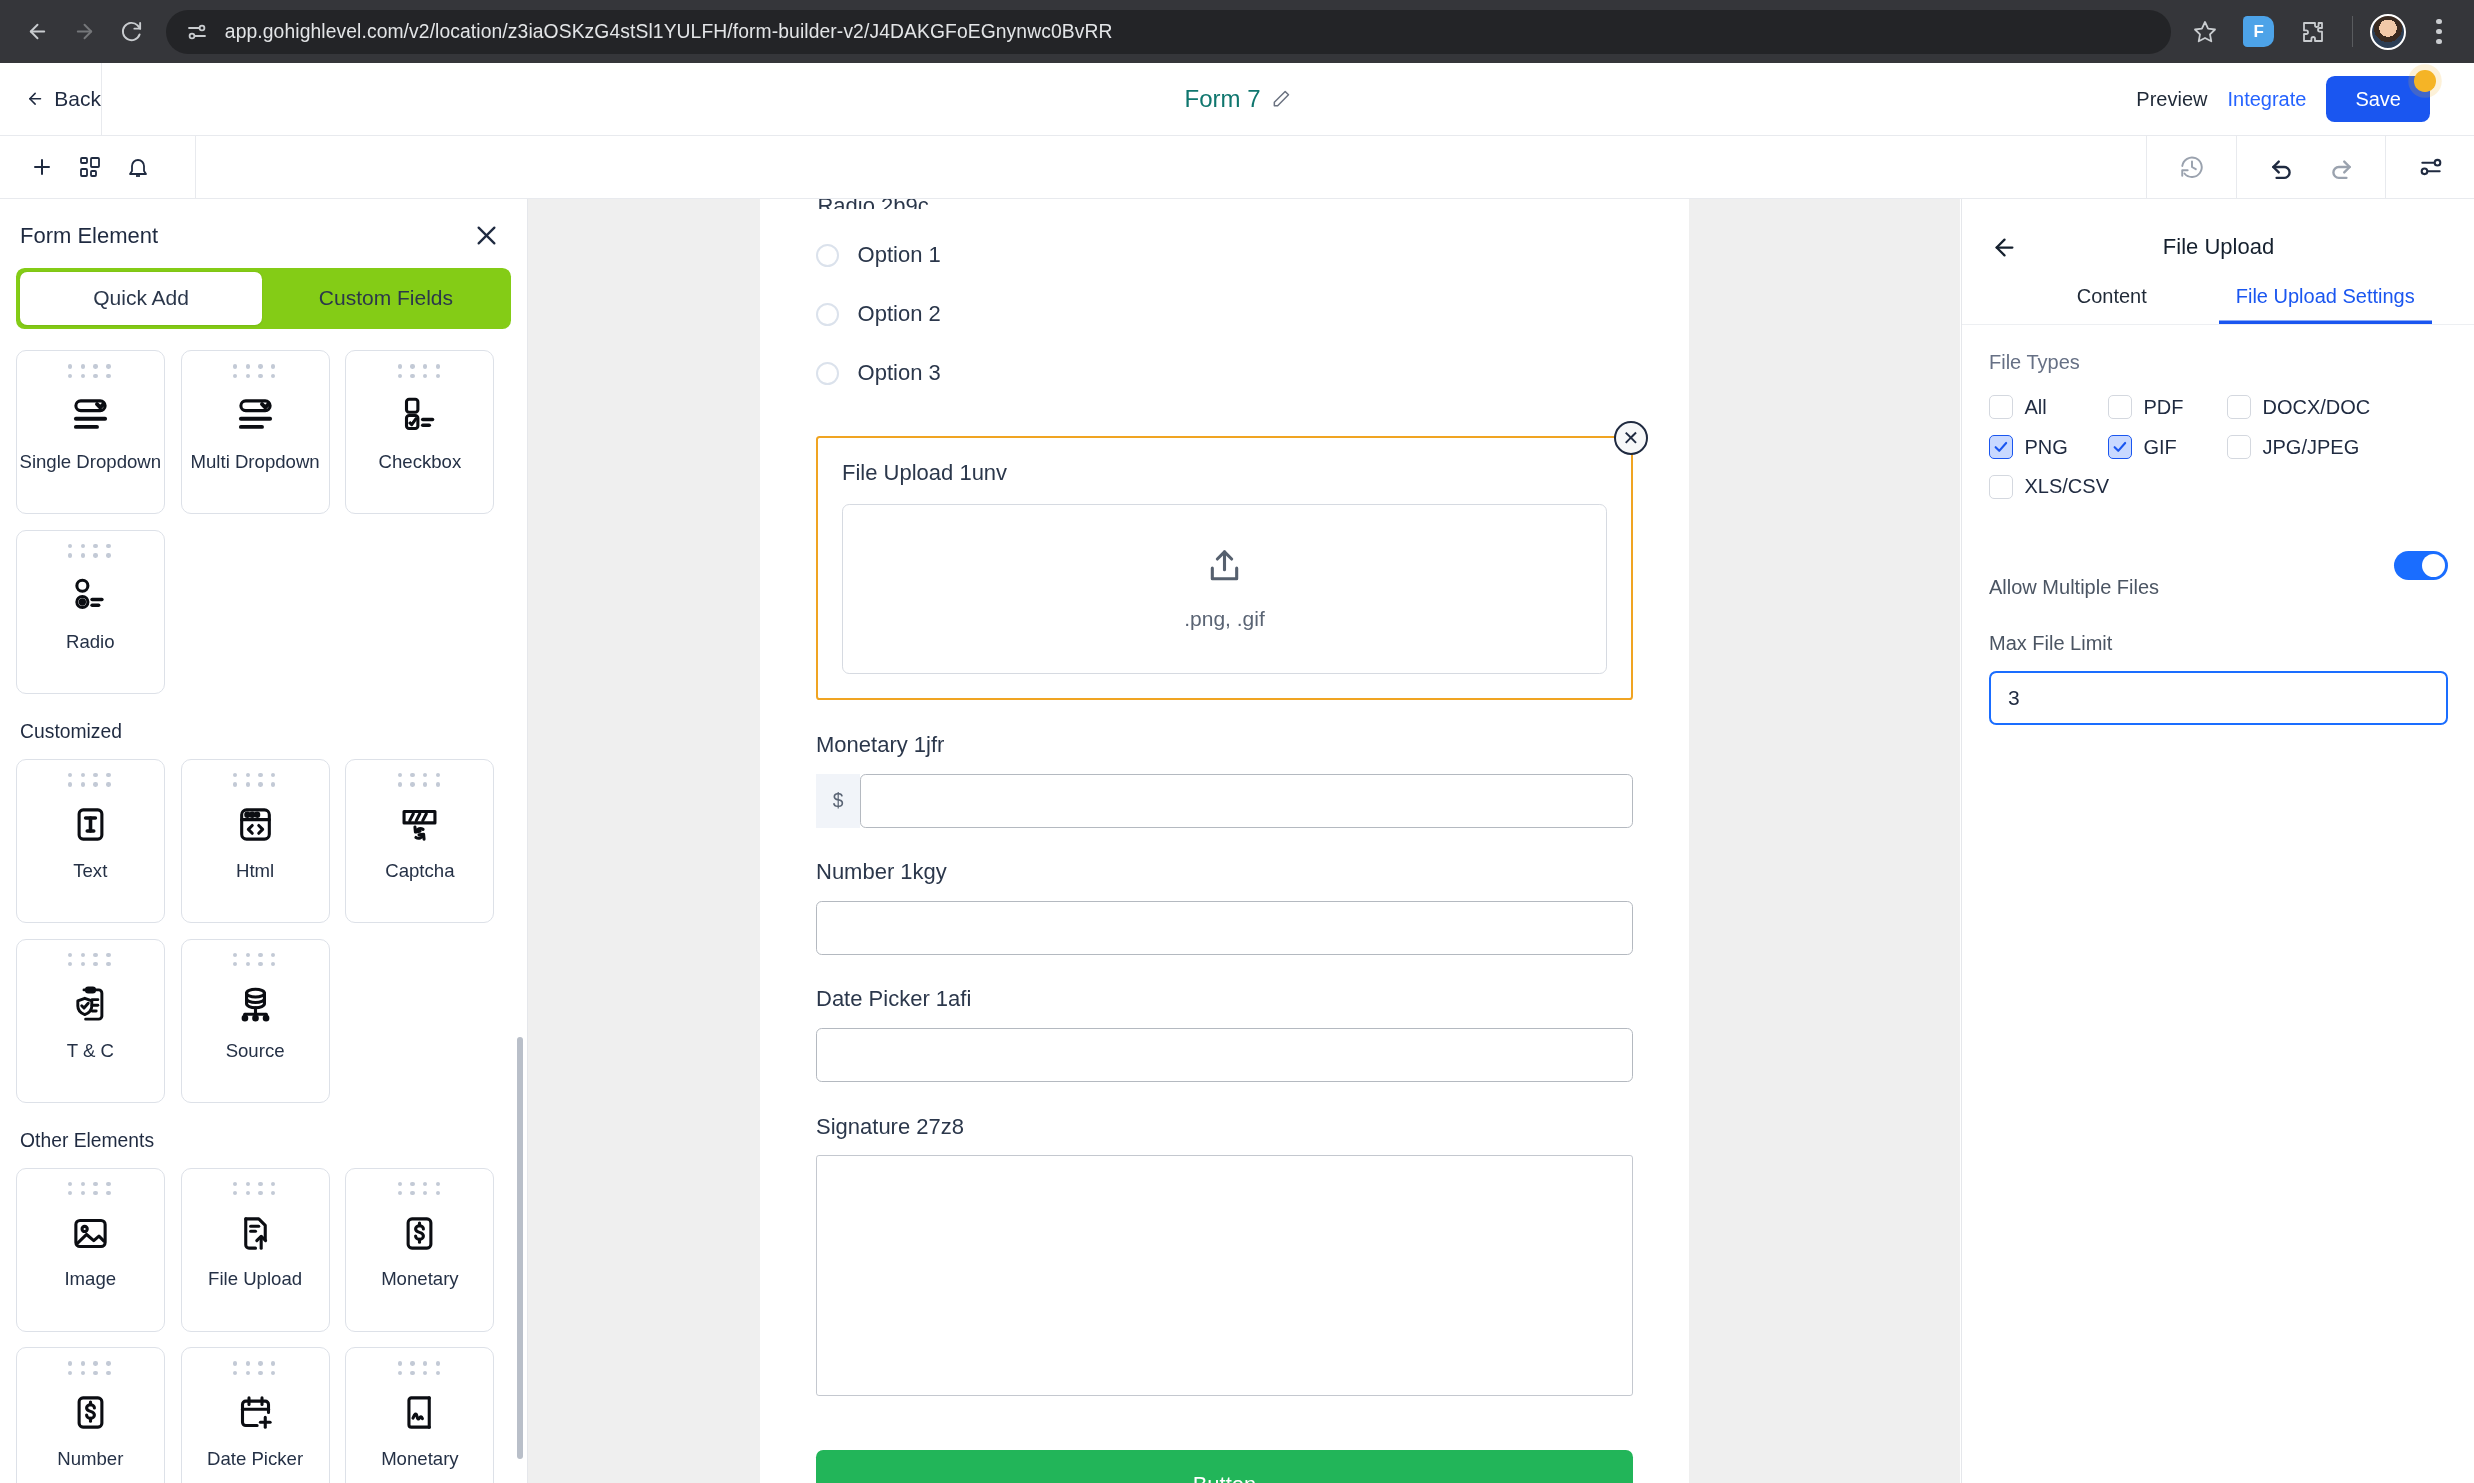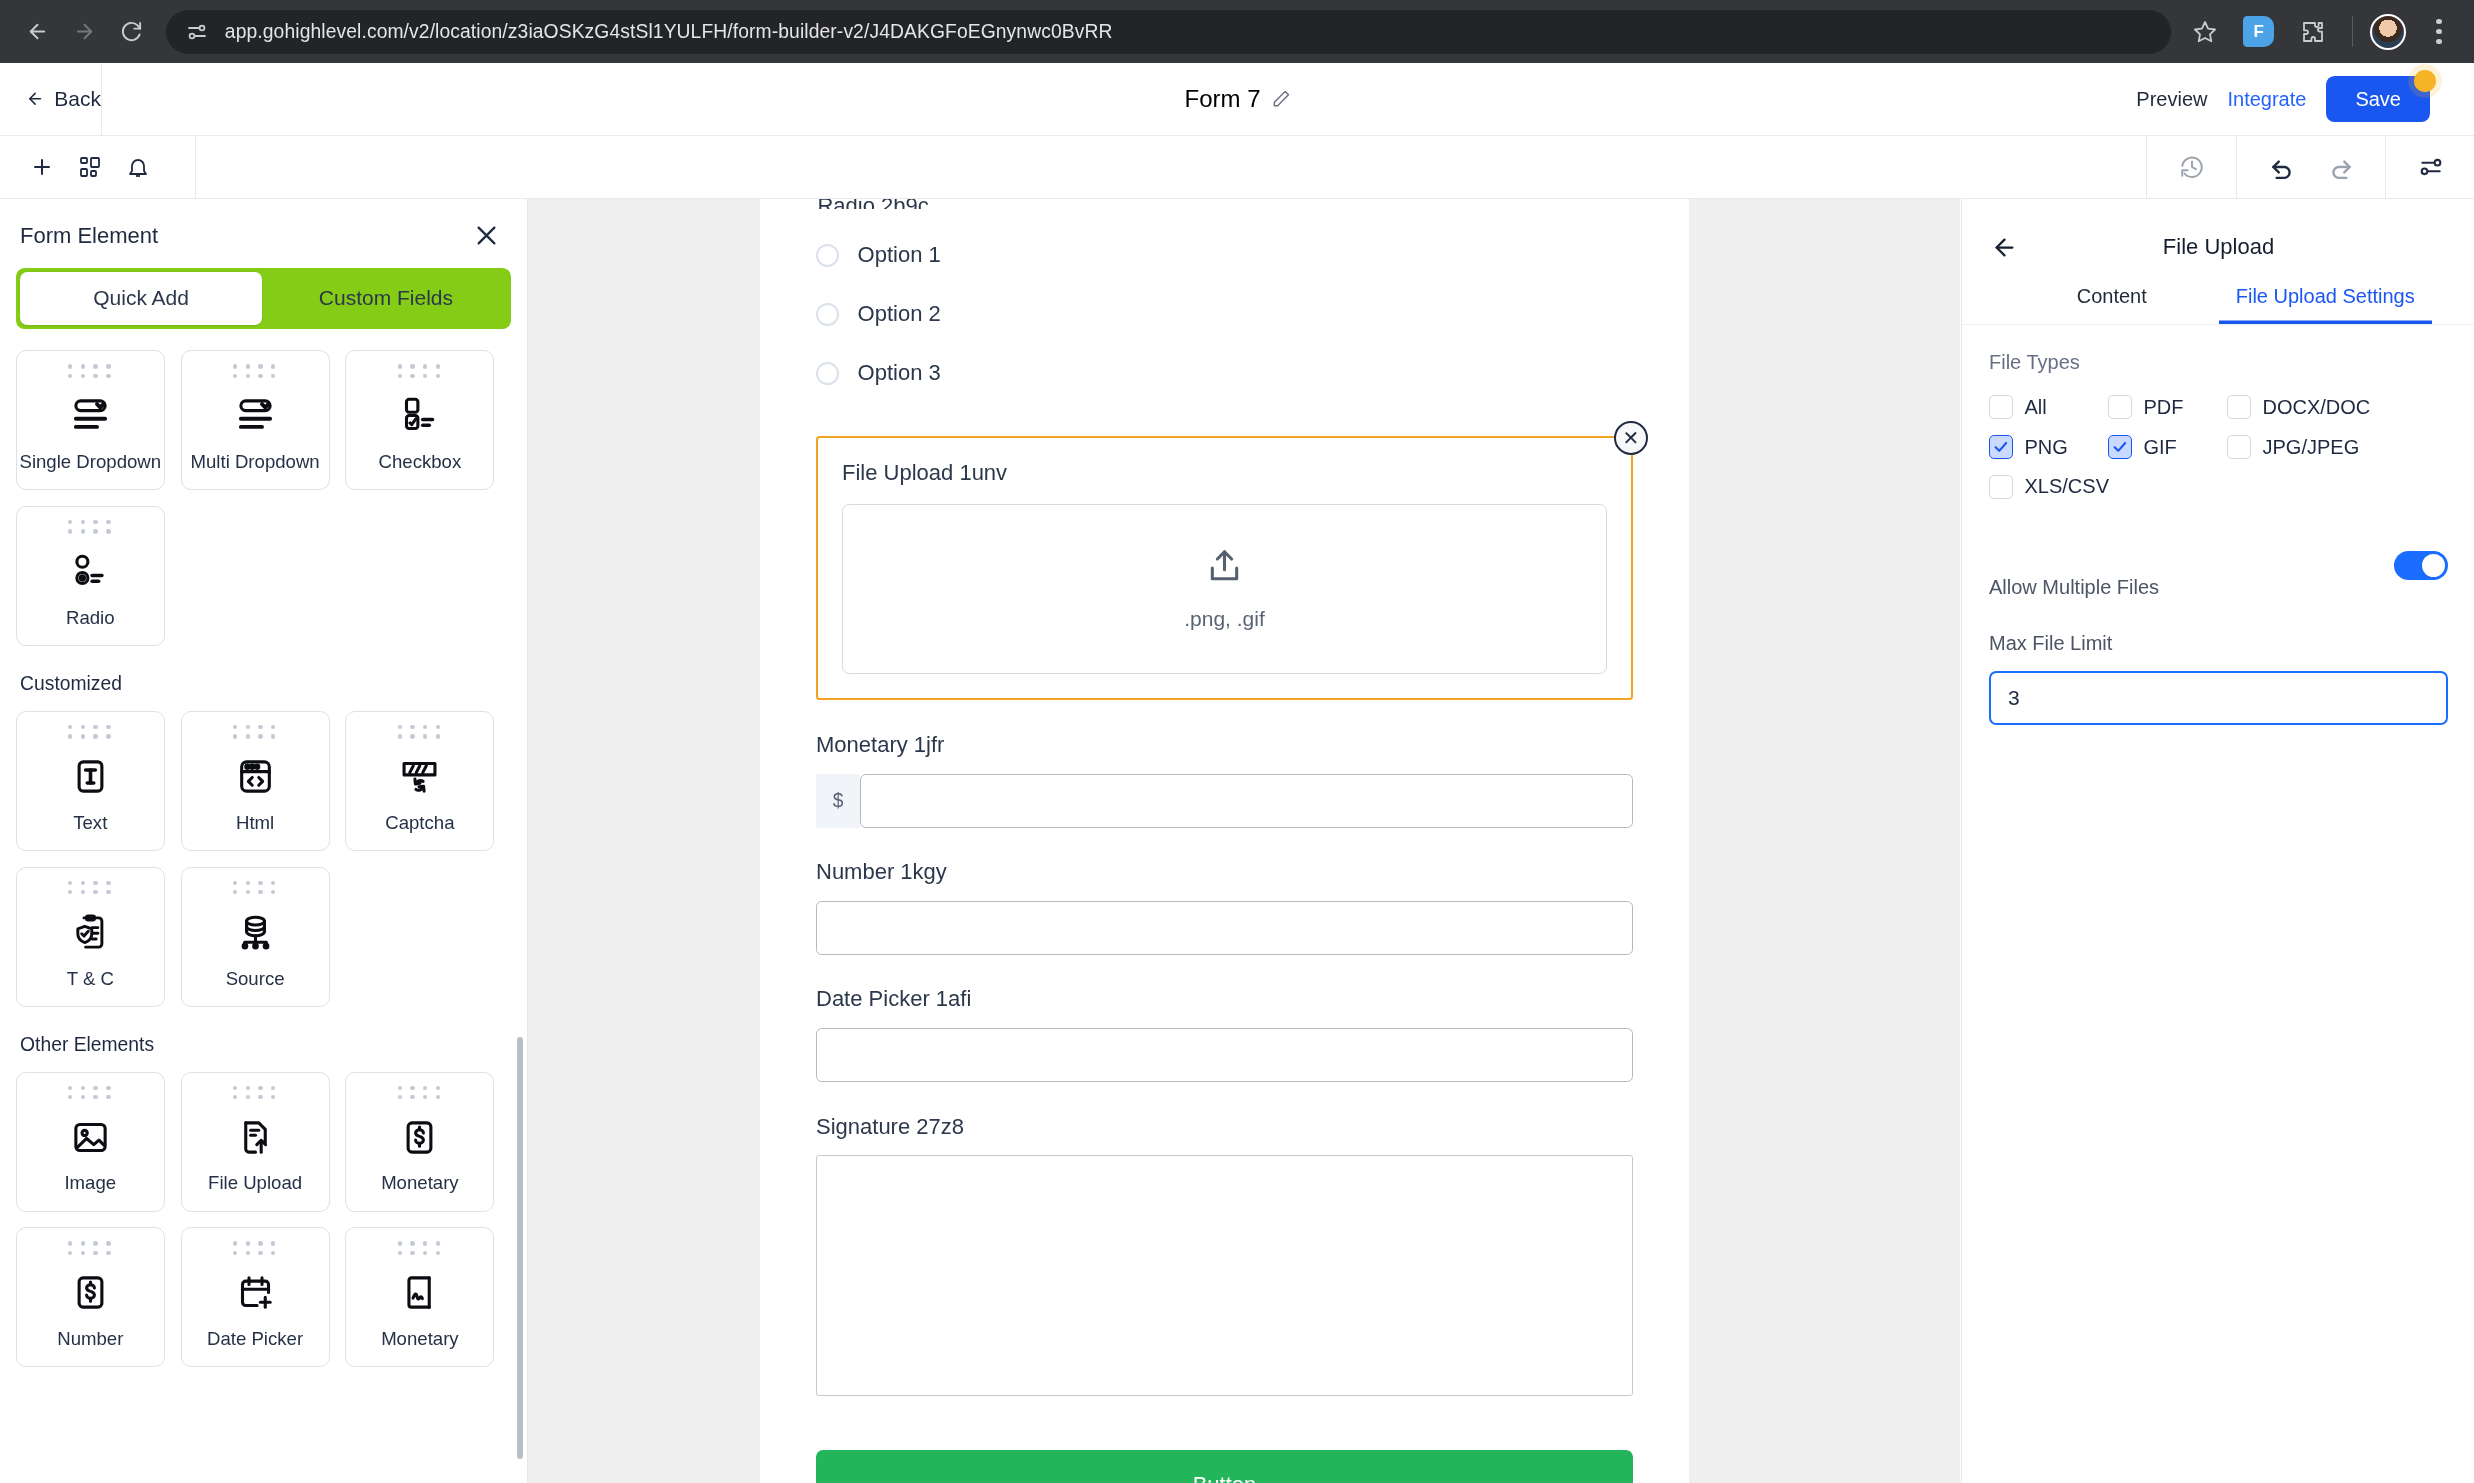--- a/index.html
+++ b/index.html
@@ -59,21 +59,21 @@
     display: flex; align-items: center;
   }
   .back-zone {
     width: 102px; height: 73px; display: flex; align-items: center;
     padding-left: 26px; gap: 10px; border-right: 1.4px solid #e8eaee;
     color: #1f2a40; font-size: 21px;
   }
   .back-zone svg { width: 21.5px; height: 21.5px; }
   .header-title {
     position: absolute; left: 0; right: 0; text-align: center;
-    font-size: 24px; color: #000000; display: flex;
+    font-size: 24px; color: #0f766e; display: flex;
     align-items: center; justify-content: center; gap: 10px;
   }
   .pencil { width: 20px; height: 20px; color: #6b7280; }
   .header-right {
     position: absolute; right: 45px; display: flex; align-items: center; gap: 20px;
   }
   .hdr-link { font-size: 20px; color: #1f2937; }
   .hdr-link.blue { color: #2563ff; }
   .save-btn {
     position: relative; background: #1a56f0; color: #fff; font-size: 20px;
@@ -114,21 +114,21 @@
   }
   .lp-tab {
     flex: 1; text-align: center; font-size: 21px; color: #2b374b;
     padding: 14.3px 0; border-radius: 7.2px;
   }
   .lp-tab.active { background: #ffffff; box-shadow: 0 0.7px 2.1px rgba(0,0,0,.10); }
   .lp-body { padding: 21.5px 15.8px 29px 15.8px; }
   .sect-label { font-size: 19.3px; color: #1f2a40; margin: 27px 0 15.8px 4.3px; }
   .card-grid { display: flex; flex-wrap: wrap; gap: 15.8px; }
   .el-card {
-    width: 149px; height: 140px; border: 1.4px solid #dde1e8; border-radius: 10px;
+    width: 149px; height: 164px; border: 1.4px solid #dde1e8; border-radius: 10px;
     background: #fff; display: flex; flex-direction: column; align-items: center;
     padding-top: 13px;
   }
   .dots { display: grid; grid-template-columns: repeat(4, 6.4px); gap: 5px 6.4px; margin-bottom: 10px; }
   .dots i { width: 4.3px; height: 4.3px; border-radius: 50%; background: #c3cad6; display:block; }
   .el-ic { height: 56px; display: flex; align-items: center; justify-content: center; color: #0b0d12; }
   .el-ic svg { width: 39px; height: 39px; }
   .el-label { font-size: 18.6px; color: #253146; margin-top: 7.2px; text-align: center; }
   .lp-scroll {
     position: absolute; right: 3.6px; top: 838px; width: 6.4px; height: 422px;

